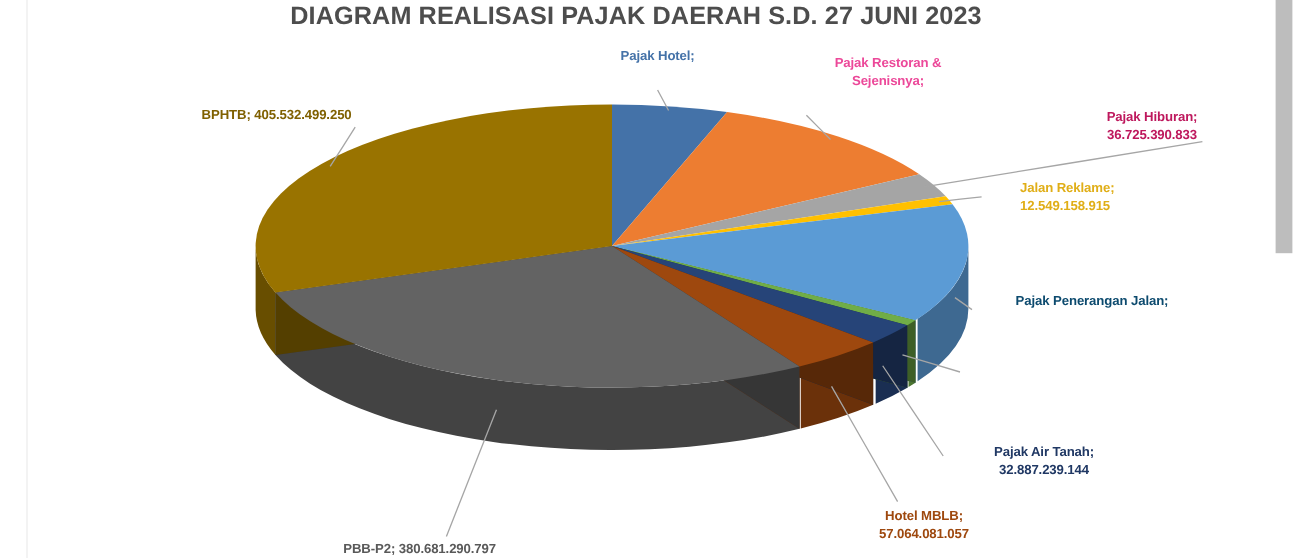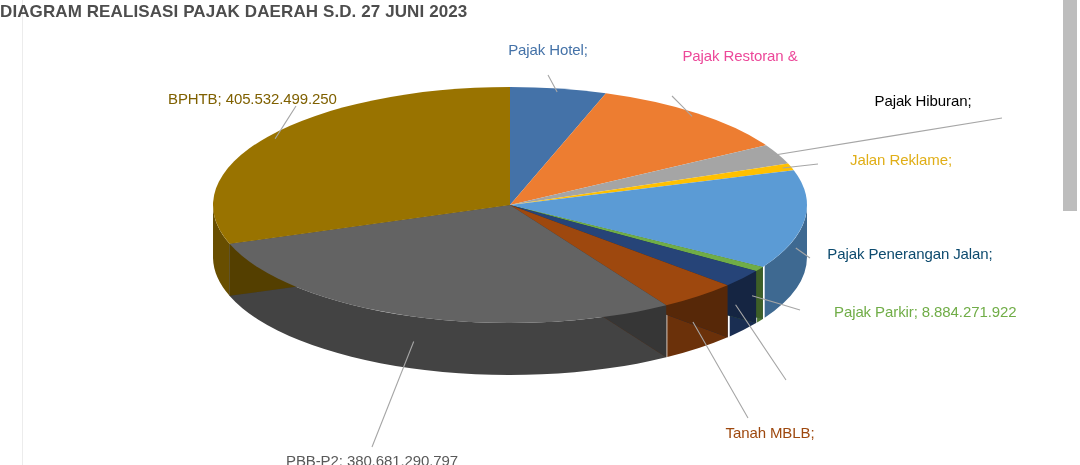--- a/index.html
+++ b/index.html
@@ -13,31 +13,31 @@
 
   
   .page-rule{position:absolute;left:22px;top:0;width:1px;height:465px;background:#ececec;}
 
   
   .scroll-track{position:absolute;right:0;top:0;width:18px;height:465px;background:#ffffff;}
   .scroll-thumb{position:absolute;right:3px;top:0;width:14px;height:211px;background:#bdbdbd;border-radius:0;}
 
   
   .chart-title{
-    position:absolute;left:0;top:2px;width:1060px;text-align:left;
-    font-size:17px;font-weight:bold;color:#4d4d4d;letter-spacing:.1px;
+    position:absolute;left:0;top:2px;width:1060px;text-align:center;
+    font-size:21px;font-weight:bold;color:#4d4d4d;letter-spacing:.1px;
     white-space:nowrap;
   }
 
   
   #pie-svg{position:absolute;left:0;top:0;width:1080px;height:465px;}
 
   
   .dlabel{
-    position:absolute;font-size:15px;font-weight:normal;line-height:1.33;
+    position:absolute;font-size:11px;font-weight:bold;line-height:1.33;
     white-space:nowrap;letter-spacing:-.1px;
   }
   .dlabel .l2{display:block;}
   .lab-center{text-align:center;}
   .lab-left{text-align:left;padding-left:28px;}
 </style>
 </head>
 <body>
 
 <div id="stage">
@@ -90,41 +90,46 @@
         <path d="M 275.14642674519405 138.70856474526028 L 285.573213372597 122.35428237263014 L 296 106"></path>
       </g>
   </svg>
 
   <div class="dlabel lab-center" style="left:478px;top:40px;width:140px;color:#4472a8;">
     <span class="l1">Pajak Hotel;</span>
   </div>
 
   <div class="dlabel lab-center" style="left:658px;top:46px;width:164px;color:#ec4899;">
     <span class="l1">Pajak Restoran &amp;</span>
+    <span class="l2">Sejenisnya;</span>
   </div>
 
-  <div class="dlabel lab-center" style="left:848px;top:91px;width:150px;color:#000000;">
+  <div class="dlabel lab-center" style="left:885px;top:91px;width:150px;color:#be185d;">
     <span class="l1">Pajak Hiburan;</span>
+    <span class="l2">36.725.390.833</span>
   </div>
 
   <div class="dlabel lab-left" style="left:822px;top:150px;width:190px;color:#e0ae17;">
     <span class="l1">Jalan Reklame;</span>
+    <span class="l2">12.549.158.915</span>
   </div>
 
   <div class="dlabel lab-center" style="left:820px;top:244px;width:180px;color:#0c4a6e;">
     <span class="l1">Pajak Penerangan Jalan;</span>
   </div>
 
-  <div class="dlabel lab-left" style="left:806px;top:302px;width:210px;color:#70ad47;">
-    <span class="l1">Pajak Parkir; 8.884.271.922</span>
+
+  <div class="dlabel lab-center" style="left:790px;top:370px;width:160px;color:#203864;">
+    <span class="l1">Pajak Air Tanah;</span>
+    <span class="l2">32.887.239.144</span>
   </div>
 
-
   <div class="dlabel lab-center" style="left:690px;top:423px;width:160px;color:#9e480e;">
-    <span class="l1">Tanah MBLB;</span>
+    <span class="l1">Hotel MBLB;</span>
+    <span class="l2">57.064.081.057</span>
   </div>
 
   <div class="dlabel lab-left" style="left:258px;top:451px;width:260px;color:#595959;">
     <span class="l1">PBB-P2; 380.681.290.797</span>
   </div>
 
   <div class="dlabel lab-left" style="left:140px;top:89px;width:250px;color:#7f6000;">
     <span class="l1">BPHTB; 405.532.499.250</span>
   </div>
 

